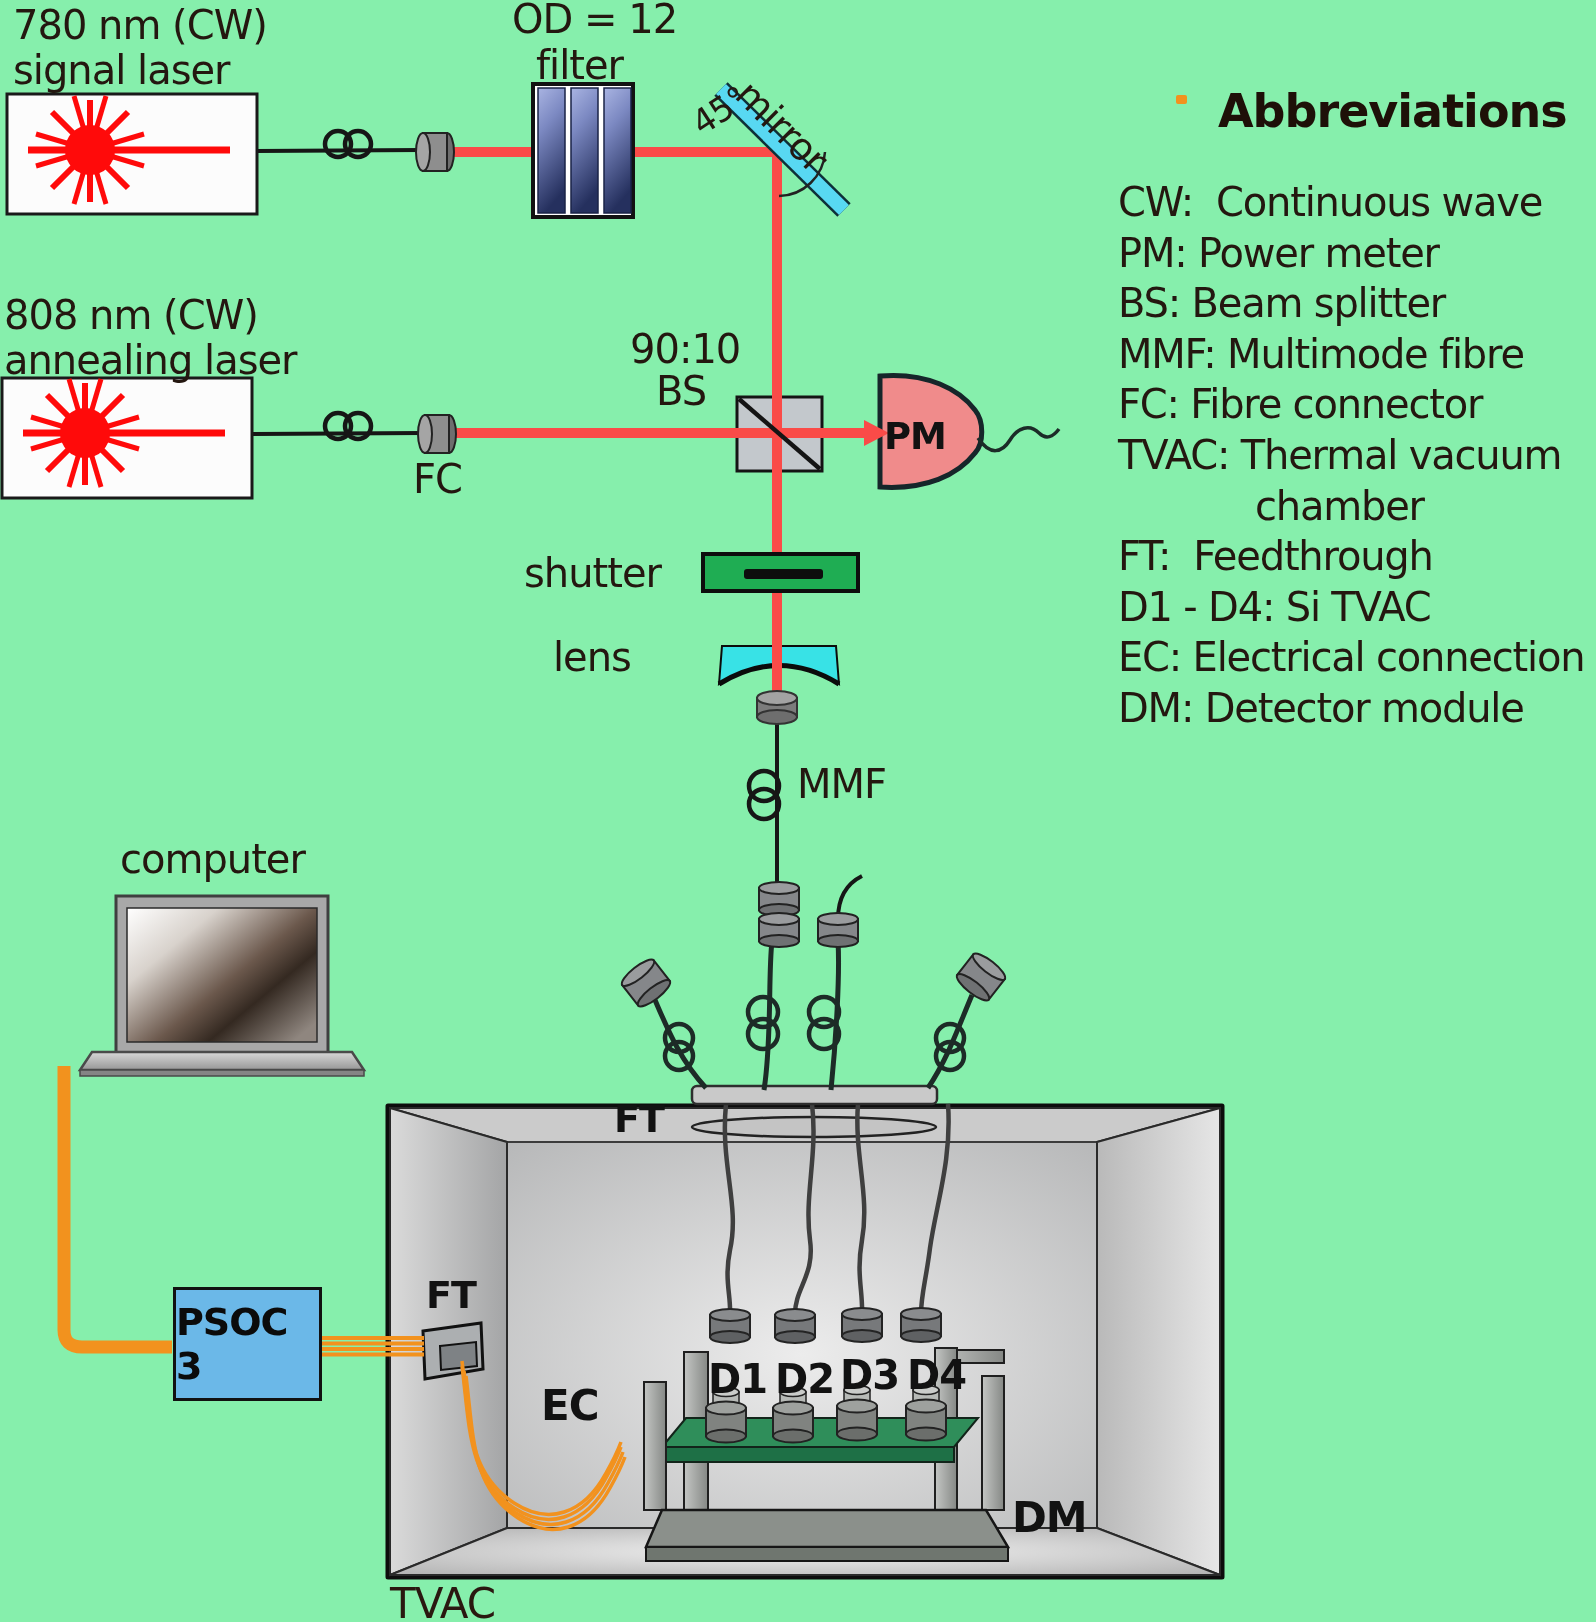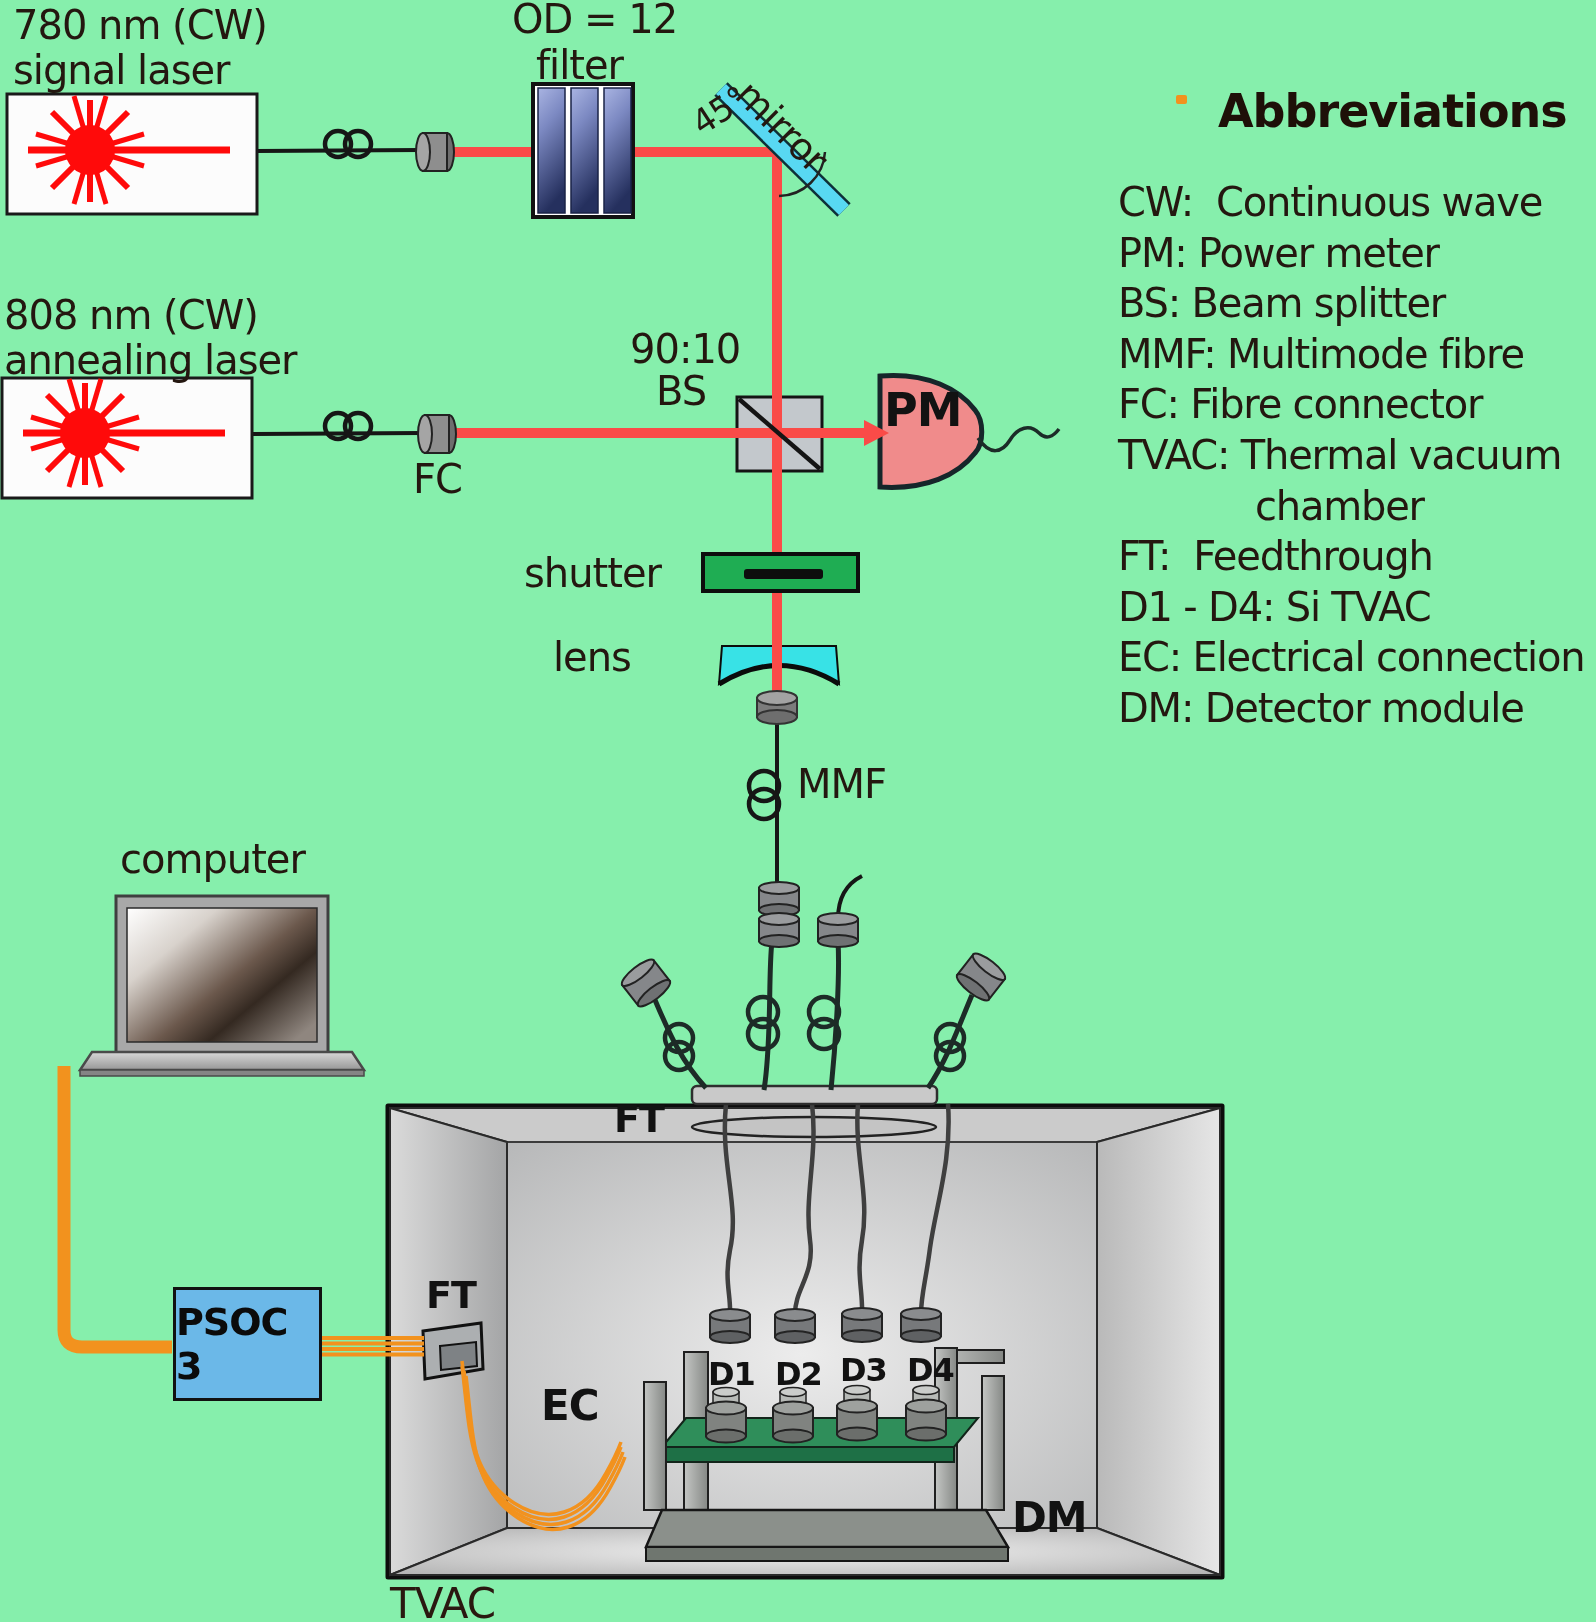--- a/index.html
+++ b/index.html
@@ -6,21 +6,21 @@
   #stage{
     position:relative;width:1596px;height:1622px;overflow:hidden;
     background:#86efac;font-family:"DejaVu Sans", sans-serif;
   }
   #scene{position:absolute;left:0;top:0;}
   .lbl{
     position:absolute;color:#241710;font-size:40px;line-height:1.05;
     white-space:pre;letter-spacing:-1px;
   }
   .lbl.bold{font-weight:bold;color:#121212;}
-  .lbl.small{font-size:32px;}
+  .lbl.small{font-size:40px;}
   .lbl.rot45{transform:rotate(45deg);transform-origin:0 0;}
   .lbl.rotm33{transform:rotate(-33deg);transform-origin:0 0;font-size:34px;}
   
   .beam{stroke:var(--beam-red);stroke-width:10;fill:none;}
   .arrowhead{fill:var(--beam-red);}
   .burst-ray{stroke:var(--burst-red);fill:none;}
   .burst-core{fill:var(--burst-red);}
   .fiberA{stroke:#161616;stroke-width:4;fill:none;}
   .coilA{stroke:#161616;stroke-width:4.5;fill:none;}
   .fiberB{stroke:#1d2b27;stroke-width:5;fill:none;}
@@ -337,21 +337,21 @@
 <div class="lbl" style="left:13px;top:49px">signal laser</div>
 <div class="lbl" style="left:4px;top:294px">808 nm (CW)</div>
 <div class="lbl" style="left:4px;top:339px">annealing laser</div>
 <div class="lbl" style="left:512px;top:-2px">OD = 12</div>
 <div class="lbl" style="left:536px;top:44px">filter</div>
 <div class="lbl rot45" style="left:756px;top:74px;font-size:38px">mirror</div>
 <div class="lbl rotm33" style="left:686px;top:112px">45°</div>
 <div class="lbl" style="left:630px;top:328px">90:10</div>
 <div class="lbl" style="left:656px;top:370px">BS</div>
 <div class="lbl" style="left:413px;top:458px">FC</div>
-<div class="lbl bold" style="left:884px;top:386px;font-size:46px">PM</div>
+<div class="lbl bold" style="left:884px;top:418px;font-size:37px">PM</div>
 <div class="lbl" style="left:524px;top:552px">shutter</div>
 <div class="lbl" style="left:553px;top:636px">lens</div>
 <div class="lbl" style="left:797px;top:763px">MMF</div>
 <div class="lbl" style="left:120px;top:838px">computer</div>
 
 <div id="psoc-box">
       <span>PSOC 3</span>
     </div>
 
 <div class="lbl bold" style="left:614px;top:1100px;font-size:38px">FT</div>

